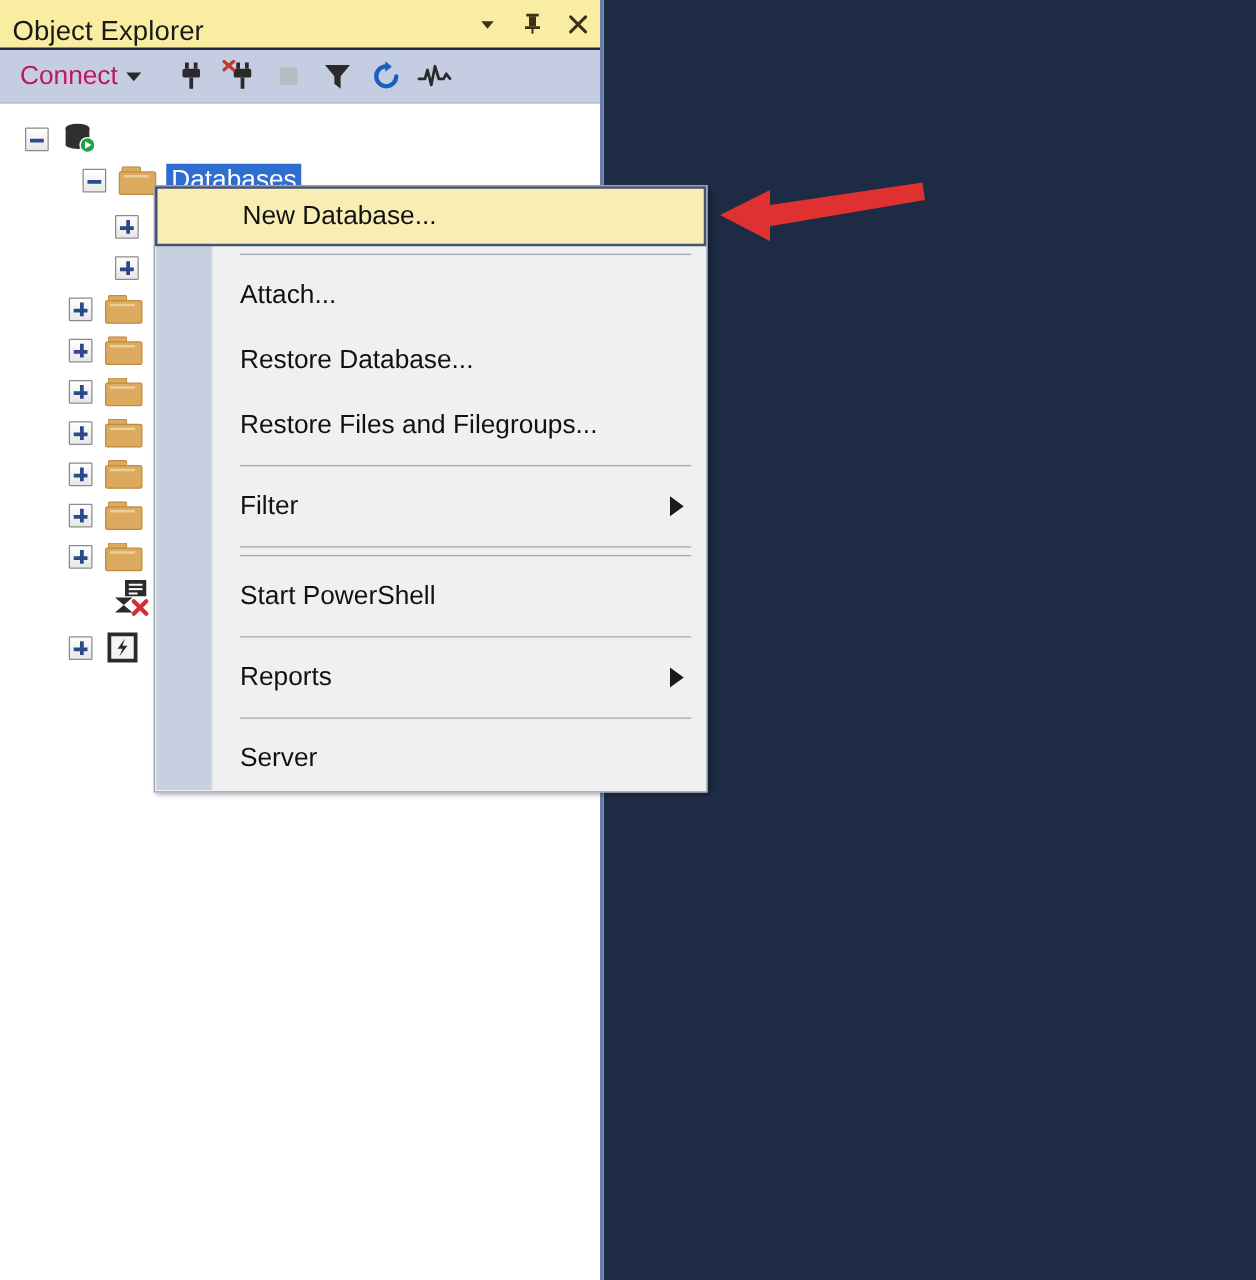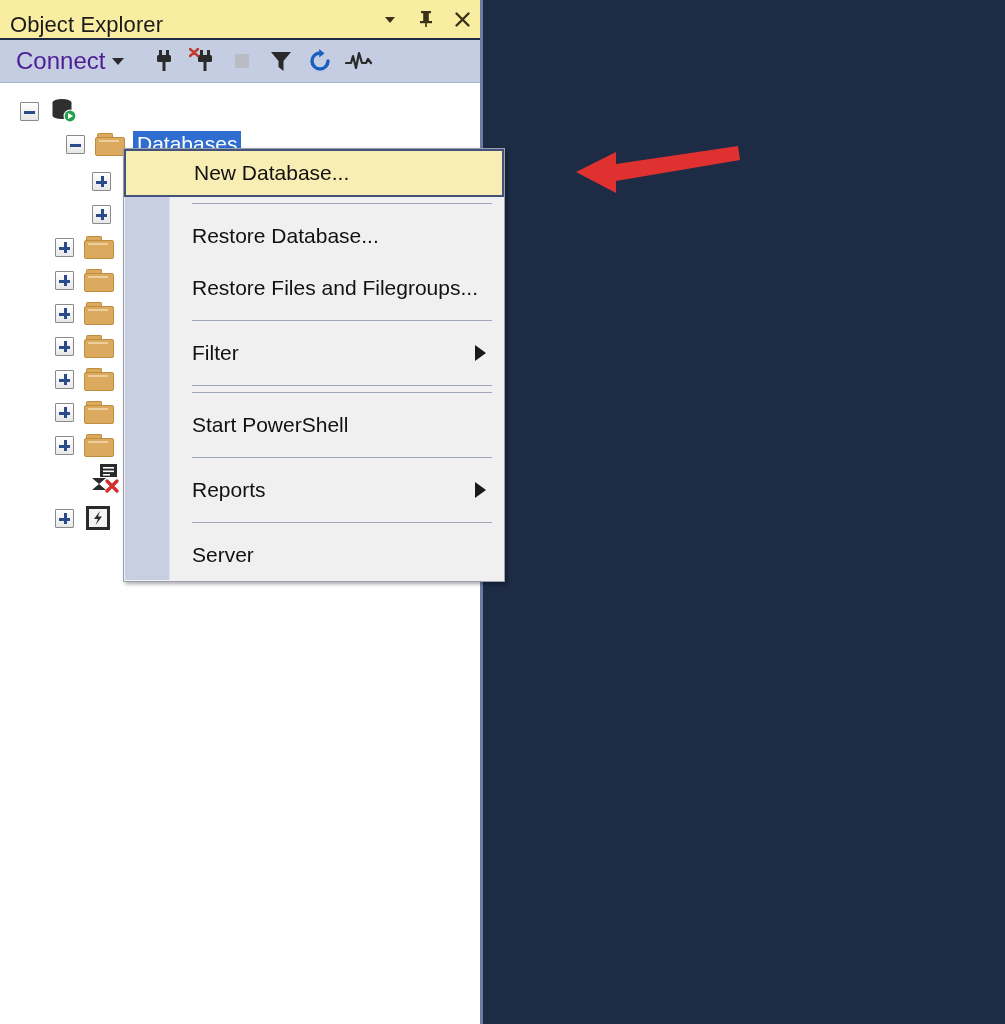--- a/index.html
+++ b/index.html
@@ -72,22 +72,22 @@
     border-bottom: 1px solid #aab6cd;
     display: flex;
     align-items: center;
     box-sizing: border-box;
     padding-left: 12px;
   }
   #toolbar .connect-btn {
     display: flex;
     align-items: center;
     gap: 7px;
-    font-size: 24px;
-    color: #4c1d95;
+    font-size: 21px;
+    color: #be185d;
     cursor: pointer;
     padding: 2px 4px;
     white-space: nowrap;
   }
   .caret-down {
     width: 0; height: 0;
     border-left: 6px solid transparent;
     border-right: 6px solid transparent;
     border-top: 7px solid #2a2a2a;
   }
@@ -176,21 +176,21 @@
     left: 4px; top: 7px;
     width: 20px; height: 2px;
     background: #eccf9c;
   }
 
   
   #ctxmenu {
     position: absolute;
     left: 123px;
     top: 148px;
-    width: 382px;
+    width: 443px;
     background: #f0f0f0;
     border: 1px solid #9aa2b1;
     box-shadow: 2px 2px 4px rgba(0,0,0,.35);
     box-sizing: border-box;
     z-index: 20;
   }
   #ctxmenu .gutter {
     position: absolute;
     left: 1px; top: 1px; bottom: 1px;
     width: 44px;
@@ -463,20 +463,23 @@
   <div id="ctxmenu">
     <div class="gutter"></div>
 
     <div class="mi highlight">
       <span>New Database...</span>
     </div>
 
     <div class="msep"></div>
 
     <div class="mi">
+      <span>Attach...</span>
+    </div>
+    <div class="mi">
       <span>Restore Database...</span>
     </div>
     <div class="mi">
       <span>Restore Files and Filegroups...</span>
     </div>
 
     <div class="msep"></div>
 
     <div class="mi">
       <span>Filter</span>

